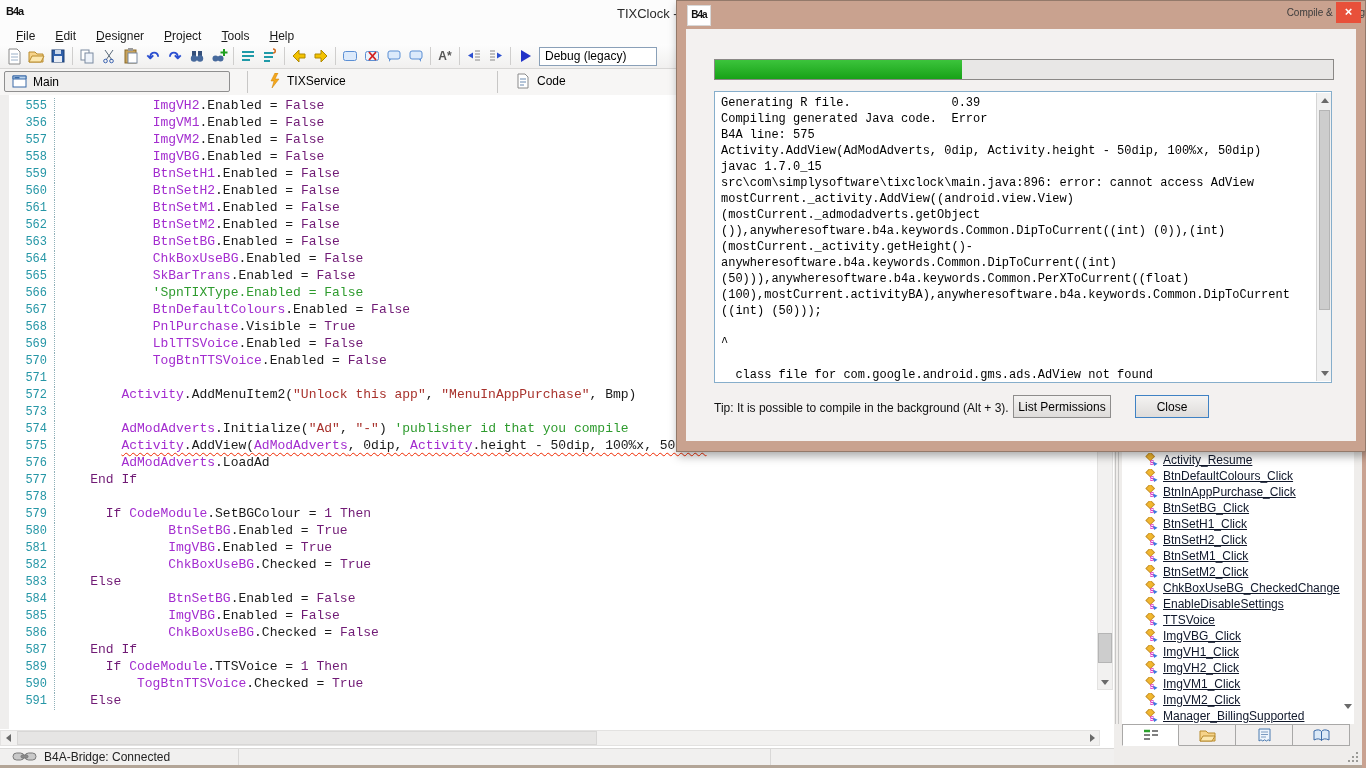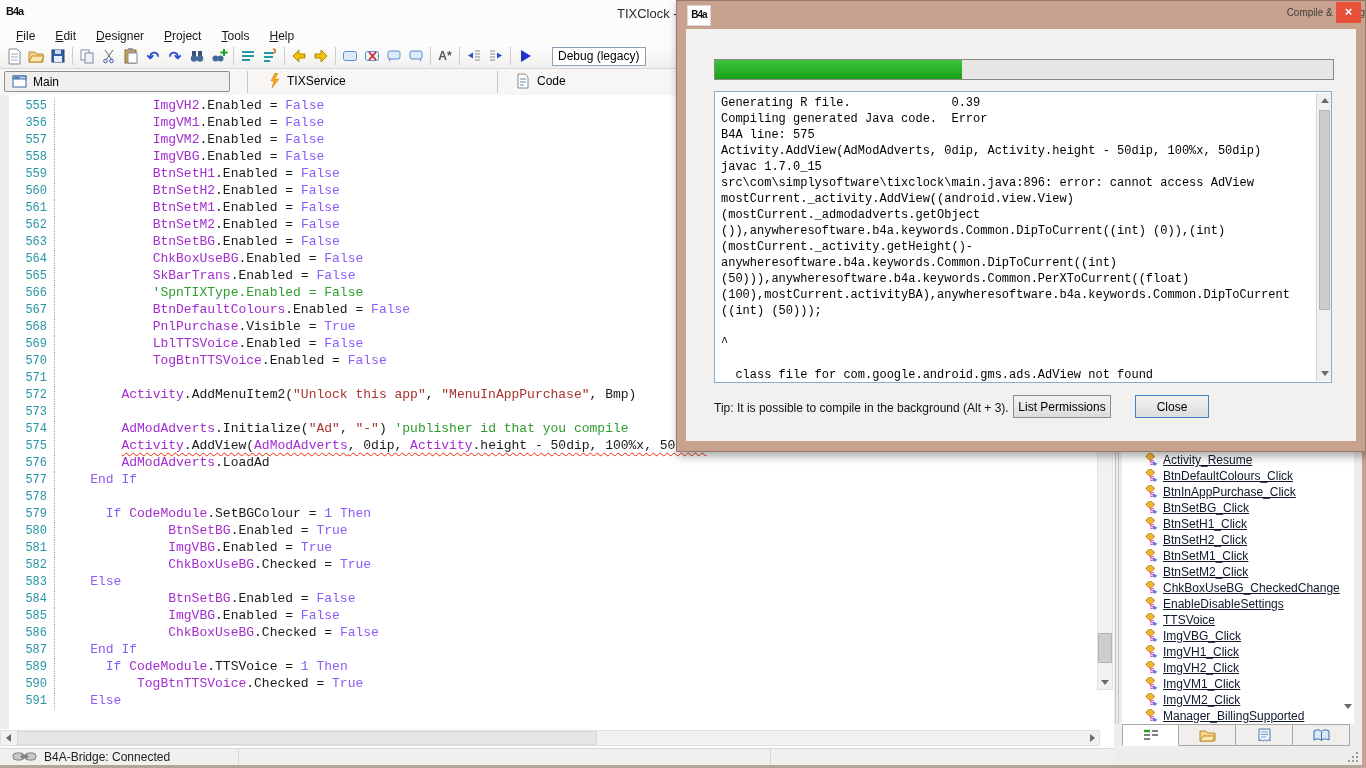--- a/index.html
+++ b/index.html
@@ -8,33 +8,33 @@
   
   #titlebar{left:0;top:0;width:1366px;height:28px;background:#fcfcfc;}
   #app-logo{left:6px;top:5px;width:24px;height:18px;font-weight:bold;font-size:11px;color:#111;letter-spacing:-1px;}
   #window-title{left:617px;top:6px;font-size:13px;color:#2a2a2a;white-space:nowrap;}
   #menubar{left:0;top:28px;width:1366px;height:16px;background:#fcfcfc;font-size:12px;color:#1a1a1a;padding-left:6px;box-sizing:border-box;}
   .menu-item{display:inline-block;padding:1px 10px 0 10px;height:15px;cursor:default;}
   #toolbar{left:0;top:44px;width:1366px;height:25px;background:linear-gradient(#fdfdfd,#f1f0ef);border-bottom:1px solid #d8d7d6;display:flex;align-items:center;padding-left:3px;box-sizing:border-box;}
   .tbtn{width:22px;height:22px;display:flex;align-items:center;justify-content:center;}
   .tsep{width:1px;height:18px;background:#cfcecd;margin:0 3px;}
   .glyph{font-size:15px;font-weight:bold;color:#2b4fd0;line-height:1;}
-  #build-combo{width:94px;height:19px;background:#fff;border:1px solid #8aa0b8;font-size:12px;padding:1px 0 0 5px;box-sizing:border-box;margin-left:16px;white-space:nowrap;overflow:hidden;}
+  #build-combo{width:118px;height:19px;background:#fff;border:1px solid #8aa0b8;font-size:12px;padding:1px 0 0 5px;box-sizing:border-box;margin-left:3px;white-space:nowrap;overflow:hidden;}
   #tabbar{left:0;top:69px;width:1366px;height:26px;background:#f7f6f5;border-bottom:1px solid #cbcac9;}
   #tab-main{left:4px;top:2px;width:226px;height:21px;border:1px solid #8f8f8f;border-radius:2px;background:#f0efee;display:flex;align-items:center;gap:6px;padding-left:7px;font-size:12px;box-sizing:border-box;}
   .tab-flat{top:4px;display:flex;align-items:center;gap:7px;font-size:12px;}
   .tab-sep{top:2px;width:1px;height:22px;background:#c8c7c6;}
   
   #editor{left:0;top:95px;width:1366px;height:634px;background:#fff;overflow:hidden;}
   #gutter-strip{left:0;top:95px;width:9px;height:634px;background:#efeeed;}
   #code-area{left:0;top:97px;width:1366px;}
   .code-row{height:17px;white-space:pre;font-family:"Liberation Mono",monospace;font-size:13px;line-height:17px;}
   .ln{display:inline-block;width:38px;text-align:right;padding-right:7px;margin-left:9px;border-right:1px dotted #8fb0b8;color:#2596a6;font-size:12px;}
   .code-text{padding-left:4px;}
-  .tk-pln{color:#1a1a1a;} .tk-kw{color:#8b5cf6;text-align:right;} .tk-id{color:#a32ccf;} .tk-str{color:#a8322c;} .tk-cmt{color:#2e9b2e;}
+  .tk-pln{color:#1a1a1a;} .tk-kw{color:#701a75;text-align:right;} .tk-id{color:#a32ccf;} .tk-str{color:#a8322c;} .tk-cmt{color:#2e9b2e;}
   .err-wavy{text-decoration:underline;text-decoration-style:wavy;text-decoration-color:#f02800;text-decoration-thickness:1px;text-underline-offset:3px;}
   
   .sb-track{background:#f2f1f0;border:1px solid #e3e2e1;box-sizing:border-box;}
   .sb-thumb{background:#cdcdcd;border:1px solid #b5b5b5;box-sizing:border-box;}
   .arr{width:0;height:0;display:inline-block;}
   .arr-down{border-left:4px solid transparent;border-right:4px solid transparent;border-top:5px solid #6a6a6a;}
   .arr-up{border-left:4px solid transparent;border-right:4px solid transparent;border-bottom:5px solid #6a6a6a;}
   .arr-left{border-top:4px solid transparent;border-bottom:4px solid transparent;border-right:5px solid #6a6a6a;}
   .arr-right{border-top:4px solid transparent;border-bottom:4px solid transparent;border-left:5px solid #6a6a6a;}
   #vscroll{left:1097px;top:95px;width:16px;height:595px;}

